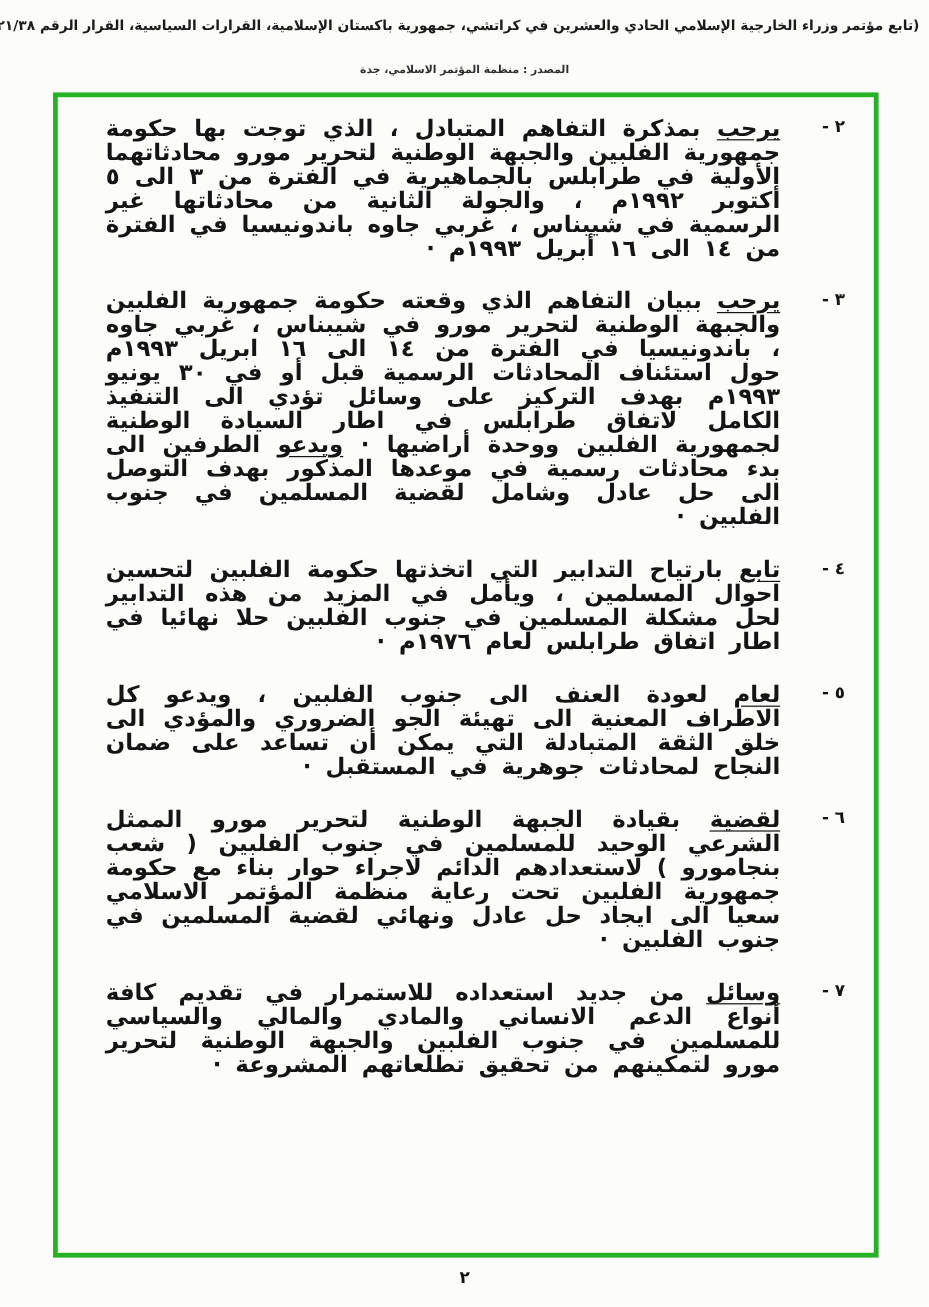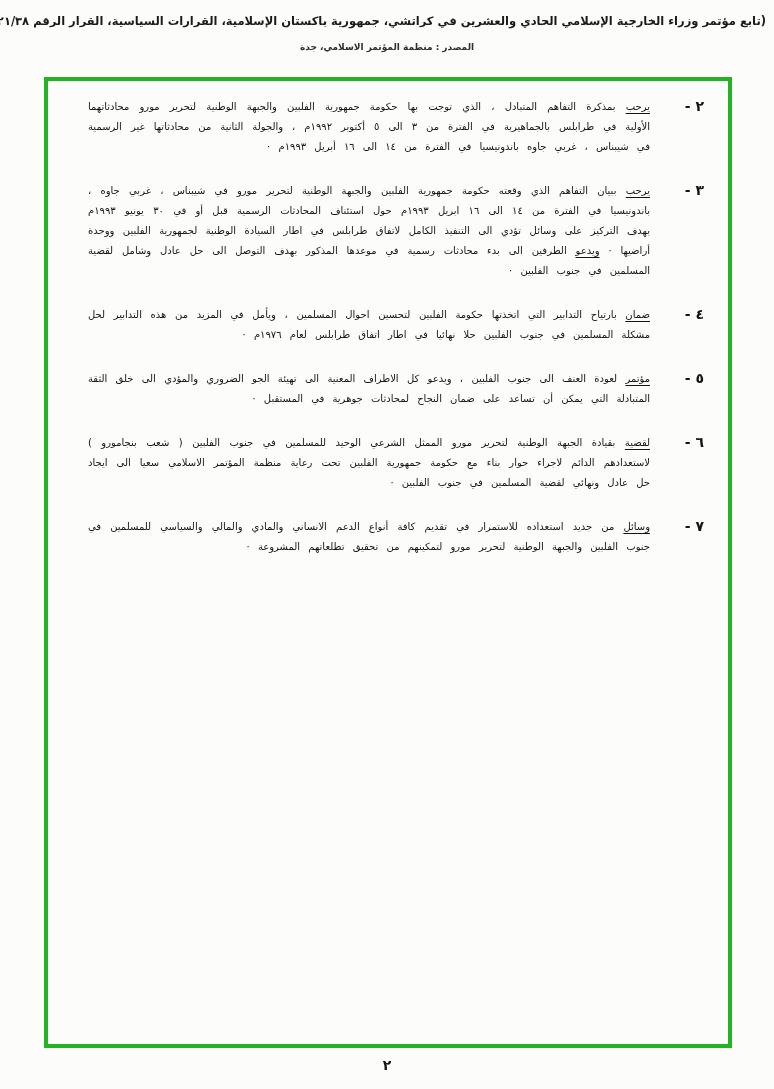--- a/index.html
+++ b/index.html
@@ -13,42 +13,42 @@
     overflow:hidden;
   }
   .doc-header{
     position:absolute;top:14px;right:8px;left:8px;
     text-align:center;
   }
   .doc-title{
     font-size:11.5px;font-weight:bold;white-space:nowrap;color:#1a1a1a;
   }
   .doc-source{
-    font-size:9px;font-weight:bold;margin-top:14px;color:#2e2e2e;
+    font-size:9px;font-weight:bold;margin-top:26px;color:#2e2e2e;
   }
   .green-box{
     position:absolute;top:77px;right:42px;left:44px;bottom:41px;
     border:4px solid #24b324;
     overflow:hidden;
   }
   .paragraphs{
     position:absolute;top:0;right:0;bottom:0;left:0;
     padding:16px 24px 14px 40px;
     display:flex;flex-direction:column;gap:24px;
   }
   .clause{display:flex;flex-direction:row;gap:12px;}
   .clause-num{
     flex:0 0 42px;width:42px;
     font-size:14px;font-weight:bold;
     padding-top:1px;
     letter-spacing:1px;
   }
   .clause-body{
     flex:1;
-    font-size:10px;font-weight:normal;
+    font-size:19px;font-weight:bold;
     line-height:20px;
     text-align:justify;
     word-spacing:5px;
   }
   .u{text-decoration:underline;text-underline-offset:3px;}
   .page-number{
     position:absolute;bottom:16px;right:0;left:0;
     text-align:center;font-size:14px;font-weight:bold;
   }
 </style>
@@ -67,25 +67,25 @@
         <div class="clause">
           <div class="clause-num">٢ -</div>
           <div class="clause-body"><span class="u">يرحب</span><span> بمذكرة التفاهم المتبادل ، الذي توجت بها حكومة جمهورية الفلبين والجبهة الوطنية لتحرير مورو محادثاتهما الأولية في طرابلس بالجماهيرية في الفترة من ٣ الى ٥ أكتوبر ١٩٩٢م ، والجولة الثانية من محادثاتها غير الرسمية في شيبناس ، غربي جاوه باندونيسيا في الفترة من ١٤ الى ١٦ أبريل ١٩٩٣م ·</span></div>
         </div>
         <div class="clause">
           <div class="clause-num">٣ -</div>
           <div class="clause-body"><span class="u">يرحب</span><span> ببيان التفاهم الذي وقعته حكومة جمهورية الفلبين والجبهة الوطنية لتحرير مورو في شيبناس ، غربي جاوه ، باندونيسيا في الفترة من ١٤ الى ١٦ ابريل ١٩٩٣م حول استئناف المحادثات الرسمية قبل أو في ٣٠ يونيو ١٩٩٣م بهدف التركيز على وسائل تؤدي الى التنفيذ الكامل لاتفاق طرابلس في اطار السيادة الوطنية لجمهورية الفلبين ووحدة أراضيها · </span><span class="u">ويدعو</span><span> الطرفين الى بدء محادثات رسمية في موعدها المذكور بهدف التوصل الى حل عادل وشامل لقضية المسلمين في جنوب الفلبين ·</span></div>
         </div>
         <div class="clause">
           <div class="clause-num">٤ -</div>
-          <div class="clause-body"><span class="u">ضمان</span><span> بارتياح التدابير التي اتخذتها حكومة الفلبين لتحسين احوال المسلمين ، ويأمل في المزيد من هذه التدابير لحل مشكلة المسلمين في جنوب الفلبين حلا نهائيا في اطار اتفاق طرابلس لعام ١٩٧٦م ·</span></div>
+          <div class="clause-body"><span class="u">تابع</span><span> بارتياح التدابير التي اتخذتها حكومة الفلبين لتحسين احوال المسلمين ، ويأمل في المزيد من هذه التدابير لحل مشكلة المسلمين في جنوب الفلبين حلا نهائيا في اطار اتفاق طرابلس لعام ١٩٧٦م ·</span></div>
         </div>
         <div class="clause">
           <div class="clause-num">٥ -</div>
-          <div class="clause-body"><span class="u">مؤتمر</span><span> لعودة العنف الى جنوب الفلبين ، ويدعو كل الاطراف المعنية الى تهيئة الجو الضروري والمؤدي الى خلق الثقة المتبادلة التي يمكن أن تساعد على ضمان النجاح لمحادثات جوهرية في المستقبل ·</span></div>
+          <div class="clause-body"><span class="u">لعام</span><span> لعودة العنف الى جنوب الفلبين ، ويدعو كل الاطراف المعنية الى تهيئة الجو الضروري والمؤدي الى خلق الثقة المتبادلة التي يمكن أن تساعد على ضمان النجاح لمحادثات جوهرية في المستقبل ·</span></div>
         </div>
         <div class="clause">
           <div class="clause-num">٦ -</div>
           <div class="clause-body"><span class="u">لقضية</span><span> بقيادة الجبهة الوطنية لتحرير مورو الممثل الشرعي الوحيد للمسلمين في جنوب الفلبين ( شعب بنجامورو ) لاستعدادهم الدائم لاجراء حوار بناء مع حكومة جمهورية الفلبين تحت رعاية منظمة المؤتمر الاسلامي سعيا الى ايجاد حل عادل ونهائي لقضية المسلمين في جنوب الفلبين ·</span></div>
         </div>
         <div class="clause">
           <div class="clause-num">٧ -</div>
           <div class="clause-body"><span class="u">وسائل</span><span> من جديد استعداده للاستمرار في تقديم كافة أنواع الدعم الانساني والمادي والمالي والسياسي للمسلمين في جنوب الفلبين والجبهة الوطنية لتحرير مورو لتمكينهم من تحقيق تطلعاتهم المشروعة ·</span></div>
         </div>
       </div>

